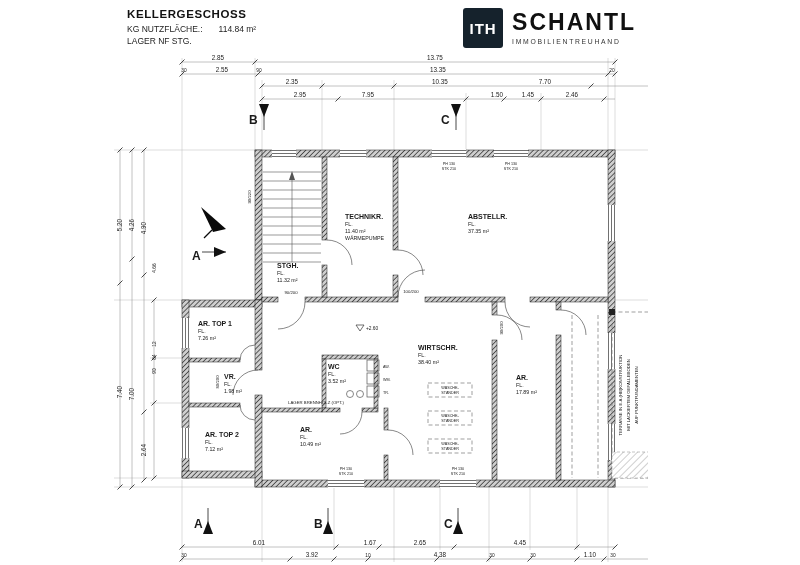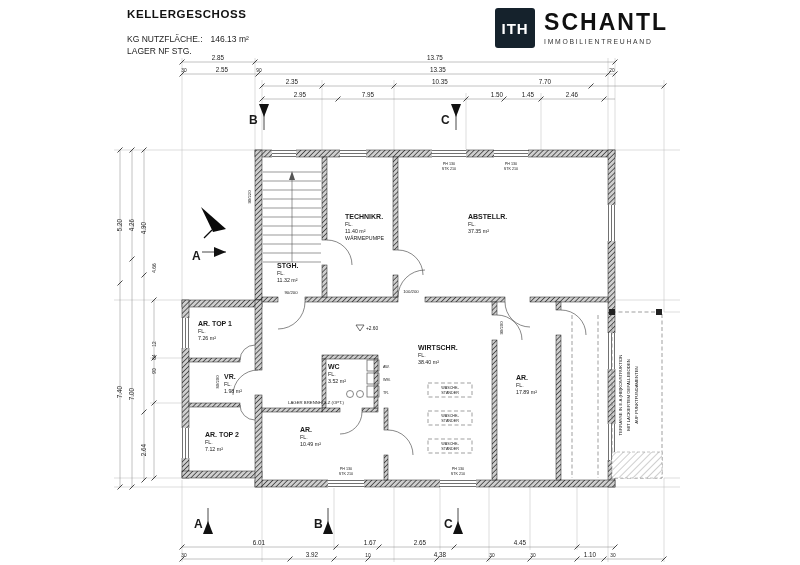--- a/index.html
+++ b/index.html
@@ -1,20 +1,20 @@
 <!DOCTYPE html>
 <html><head>
 <meta charset="utf-8">
 <style>
   html,body { margin:0; padding:0; background:#fff; }
   .page { position:relative; width:648px; height:565px; background:#ffffff; overflow:hidden;
-          font-family:"Liberation Sans", sans-serif;padding-left:32px; }
+          font-family:"Liberation Sans", sans-serif; }
   .hdr { position:absolute; left:127px; top:8px; }
   .hdr-title { font-size:11.5px; font-weight:bold; letter-spacing:0.6px; color:#111; }
-  .hdr-sub { font-size:8.5px; color:#222; margin-top:14px; display:flex; gap:8px; }
+  .hdr-sub { font-size:8.5px; color:#222; margin-top:4px; display:flex; gap:16px; }
   .hdr-sub2 { font-size:8.5px; color:#222; margin-top:2px; }
   .logo { position:absolute; right:12px; top:8px; display:flex; gap:9px; align-items:flex-start; }
   .logo-box { width:40px; height:40px; background:#15222c; color:#fff; display:flex; align-items:center;
               justify-content:center; font-weight:bold; font-size:15px; border-radius:3px; letter-spacing:1px; }
   .logo-name { font-size:23px; font-weight:bold; letter-spacing:2px; color:#101010; line-height:1; margin-top:3px; }
   .logo-tag  { font-size:6.8px; letter-spacing:1.7px; color:#333; margin-top:4px; }
   svg { position:absolute; left:0; top:0; }
   svg text { font-family:"Liberation Sans", sans-serif; fill:#1a1a1a; }
   .dim  { font-size:6.3px; text-anchor:middle; }
   .dims { font-size:4.8px; text-anchor:middle; }
@@ -36,21 +36,21 @@
 </style>
 </head>
 <body>
 
 <div class="page">
 
   <div class="hdr">
     <div class="hdr-title">KELLERGESCHOSS</div>
     <div class="hdr-sub">
       <span>KG NUTZFLÄCHE.:</span>
-      <span>146.13 m²</span>
+      <span>114.84 m²</span>
     </div>
     <div class="hdr-sub2">LAGER NF STG.</div>
   </div>
 
   <div class="logo">
     <div class="logo-box">ITH</div>
     <div>
       <div class="logo-name">SCHANTL</div>
       <div class="logo-tag">IMMOBILIENTREUHAND</div>
     </div>

